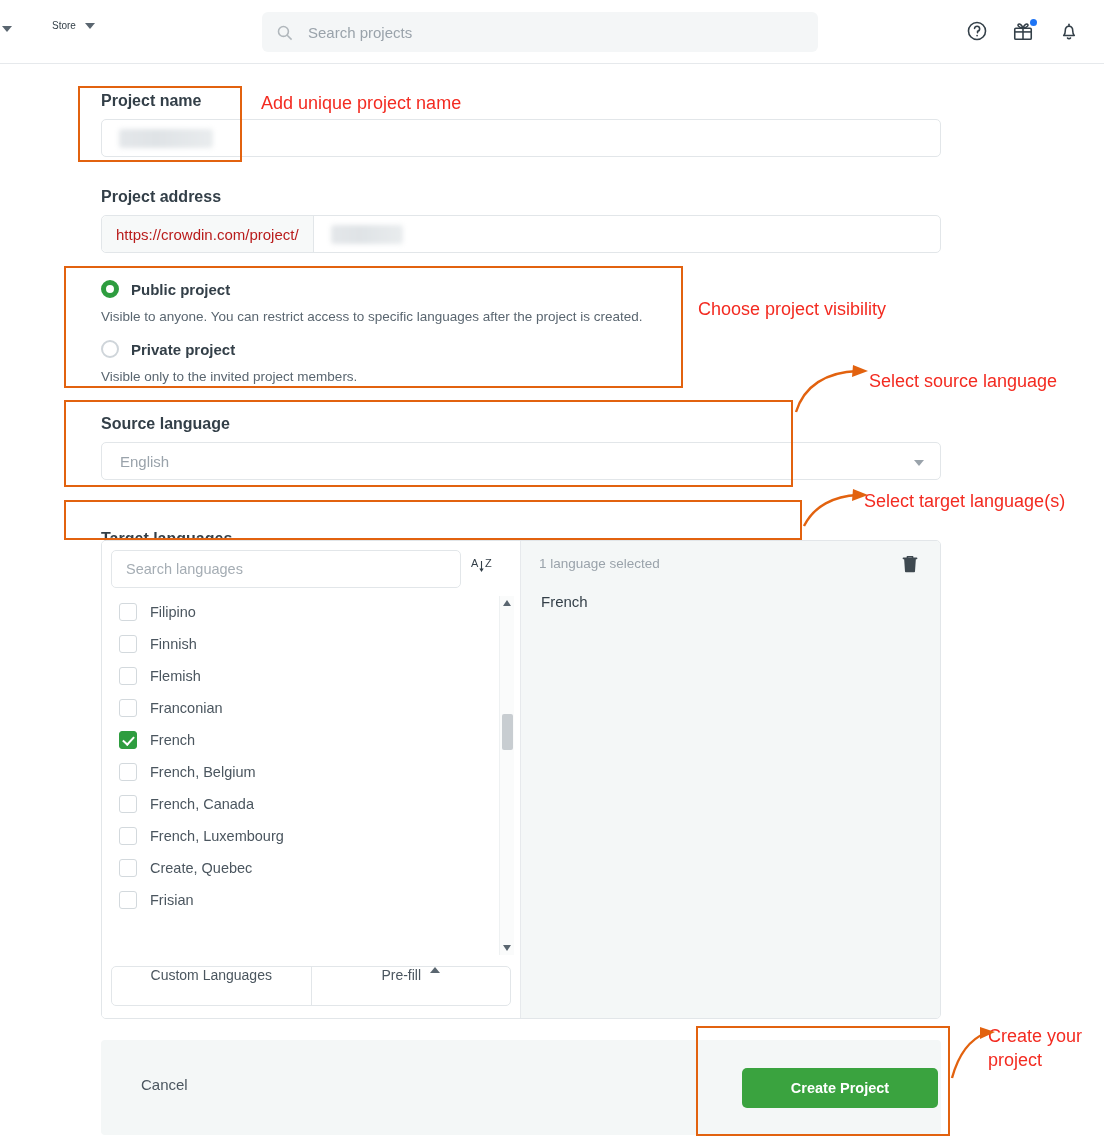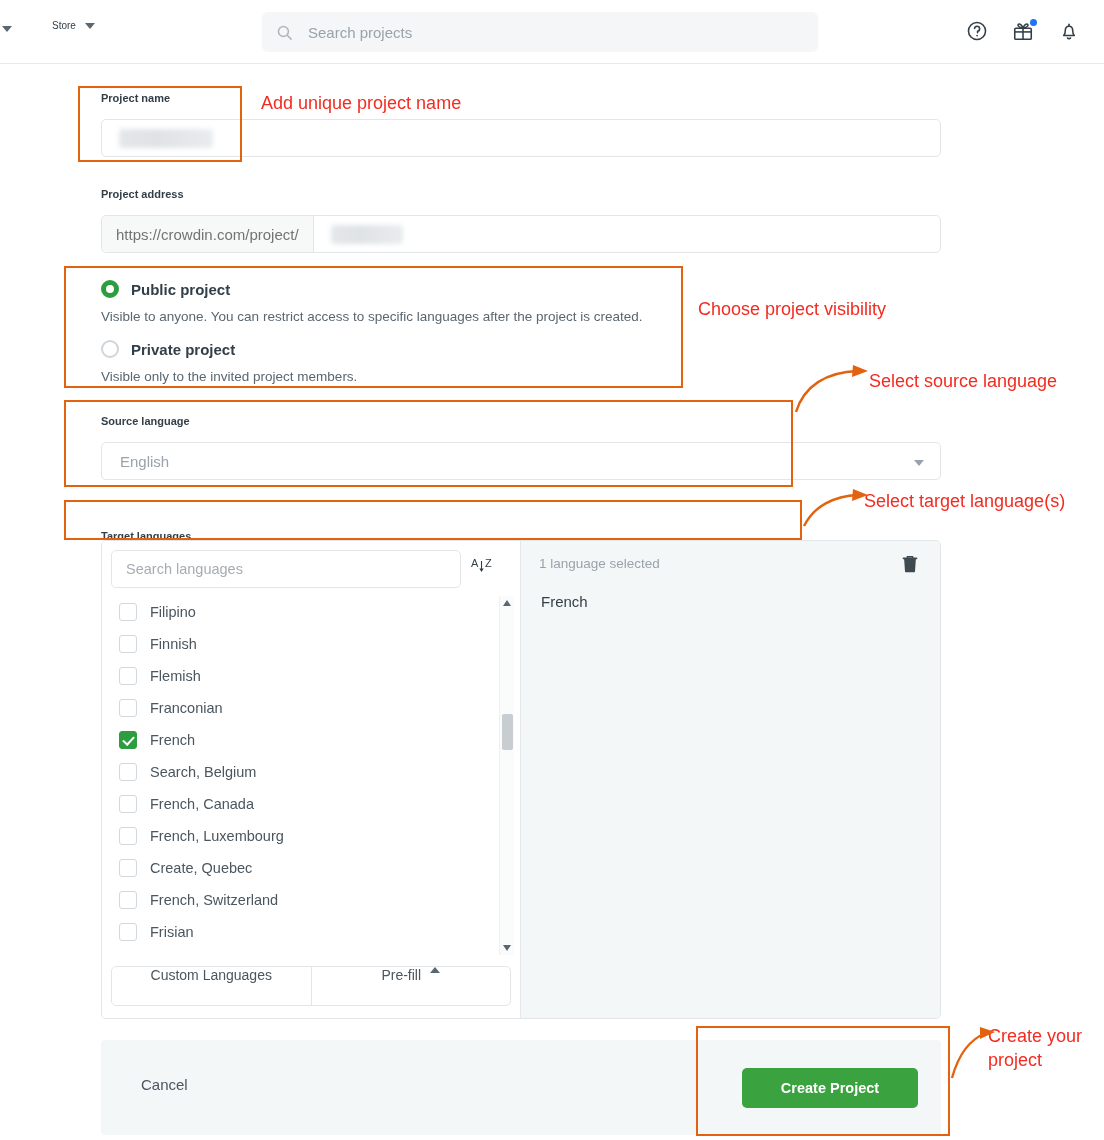--- a/index.html
+++ b/index.html
@@ -53,36 +53,36 @@
     display: flex; align-items: center; gap: 24px;
   }
   .tb-ico { width: 22px; height: 22px; position: relative; cursor: pointer; color: #333f48; }
   .badge-dot {
     position: absolute; right: -3px; top: -1px;
     width: 7px; height: 7px; border-radius: 50%; background: #1d74f5;
   }
 
   
   .form-label {
-    position: absolute; font-size: 11px; font-weight: bold; color: #333f48;
+    position: absolute; font-size: 16px; font-weight: bold; color: #333f48;
   }
   .field-box {
     position: absolute; height: 38px;
     border: 1px solid #e2e6e9; border-radius: 5px; background: #fff;
     display: flex; align-items: center;
   }
   .redact {
     height: 19px; border-radius: 3px;
     background: linear-gradient(90deg,#e4e7ea,#dfe3e6 40%,#e9ecee);
     filter: blur(2.4px);
   }
   .prefix {
     height: 100%; display: flex; align-items: center; padding: 0 14px;
     background: #f7f9f9; border-right: 1px solid #e2e6e9;
-    border-radius: 5px 0 0 5px; font-size: 15px; color: #737373;
+    border-radius: 5px 0 0 5px; font-size: 15px; color: #b91c1c;
     white-space: nowrap;
   }
   .sel-caret {
     position: absolute; right: 16px; top: 17px;
     width: 0; height: 0;
     border-left: 5px solid transparent; border-right: 5px solid transparent;
     border-top: 6px solid #9aa3ab;
   }
   .placeholder-txt { font-size: 15px; color: #9aa3ab; padding-left: 18px; }
 
@@ -181,21 +181,21 @@
 
   
   .footer {
     position: absolute; left: 101px; top: 1040px; width: 840px; height: 95px;
     background: #f4f7f7; border-radius: 4px;
   }
   .cancel-link {
     position: absolute; left: 40px; top: 36px; font-size: 15px; color: #4b565f; cursor: pointer;
   }
   .create-btn {
-    position: absolute; left: 641px; top: 28px; width: 176px; height: 40px;
+    position: absolute; left: 641px; top: 28px; width: 196px; height: 40px;
     background: #3aa33f; border-radius: 5px; color: #fff;
     font-size: 14.5px; font-weight: bold;
     display: flex; align-items: center; justify-content: center; cursor: pointer;
     border: 0; font-family: "Liberation Sans", sans-serif;
   }
 
   
   .hl { position: absolute; border: 2.5px solid #e2620f; pointer-events: none; }
   .anno {
     position: absolute; color: #f32b21; font-size: 18px; white-space: nowrap;
@@ -312,37 +312,33 @@
         <div class="lang-item">
           <span class="cb"></span>
           <span>Franconian</span>
         </div>
         <div class="lang-item">
           <span class="cb on"></span>
           <span>French</span>
         </div>
         <div class="lang-item">
           <span class="cb"></span>
-          <span>Search, Belgium</span>
+          <span>French, Belgium</span>
         </div>
         <div class="lang-item">
           <span class="cb"></span>
           <span>French, Canada</span>
         </div>
         <div class="lang-item">
           <span class="cb"></span>
           <span>French, Luxembourg</span>
         </div>
         <div class="lang-item">
           <span class="cb"></span>
           <span>Create, Quebec</span>
-        </div>
-        <div class="lang-item">
-          <span class="cb"></span>
-          <span>French, Switzerland</span>
         </div>
         <div class="lang-item">
           <span class="cb"></span>
           <span>Frisian</span>
         </div>
         <div class="lang-item"></div>
       </div>
 
     <div class="scroll-track">
       <span class="scroll-arrow up"></span>

